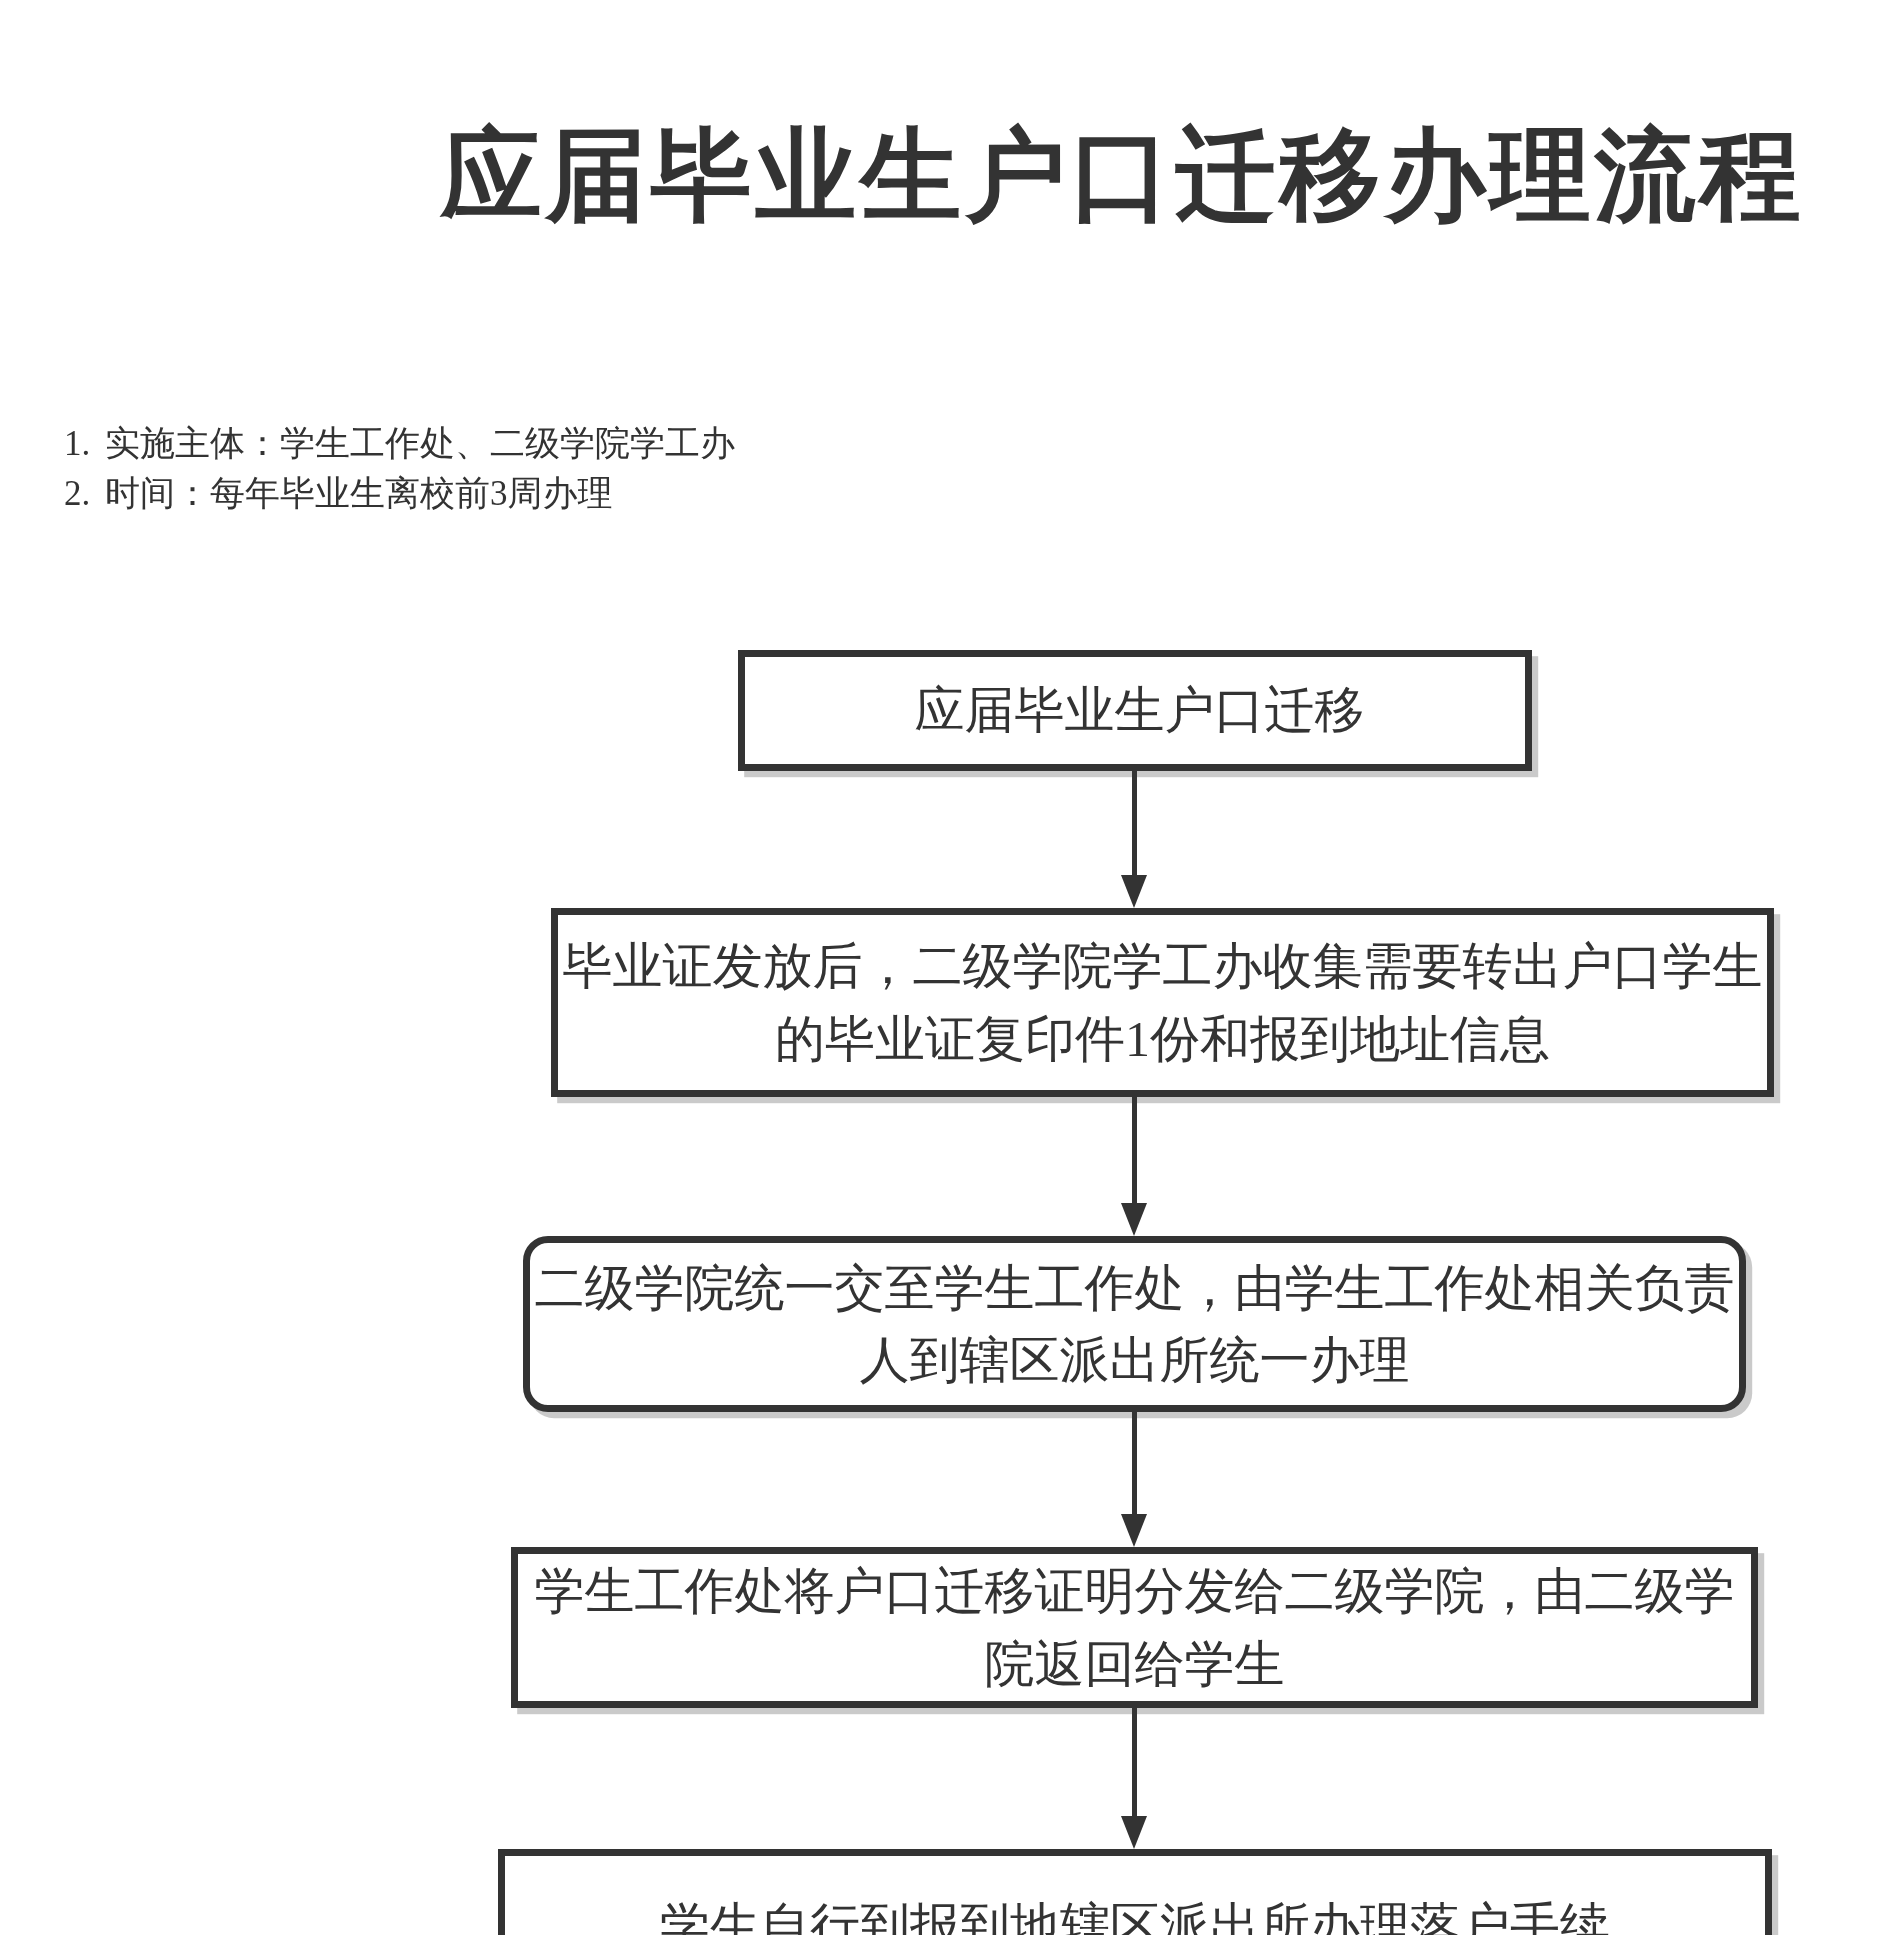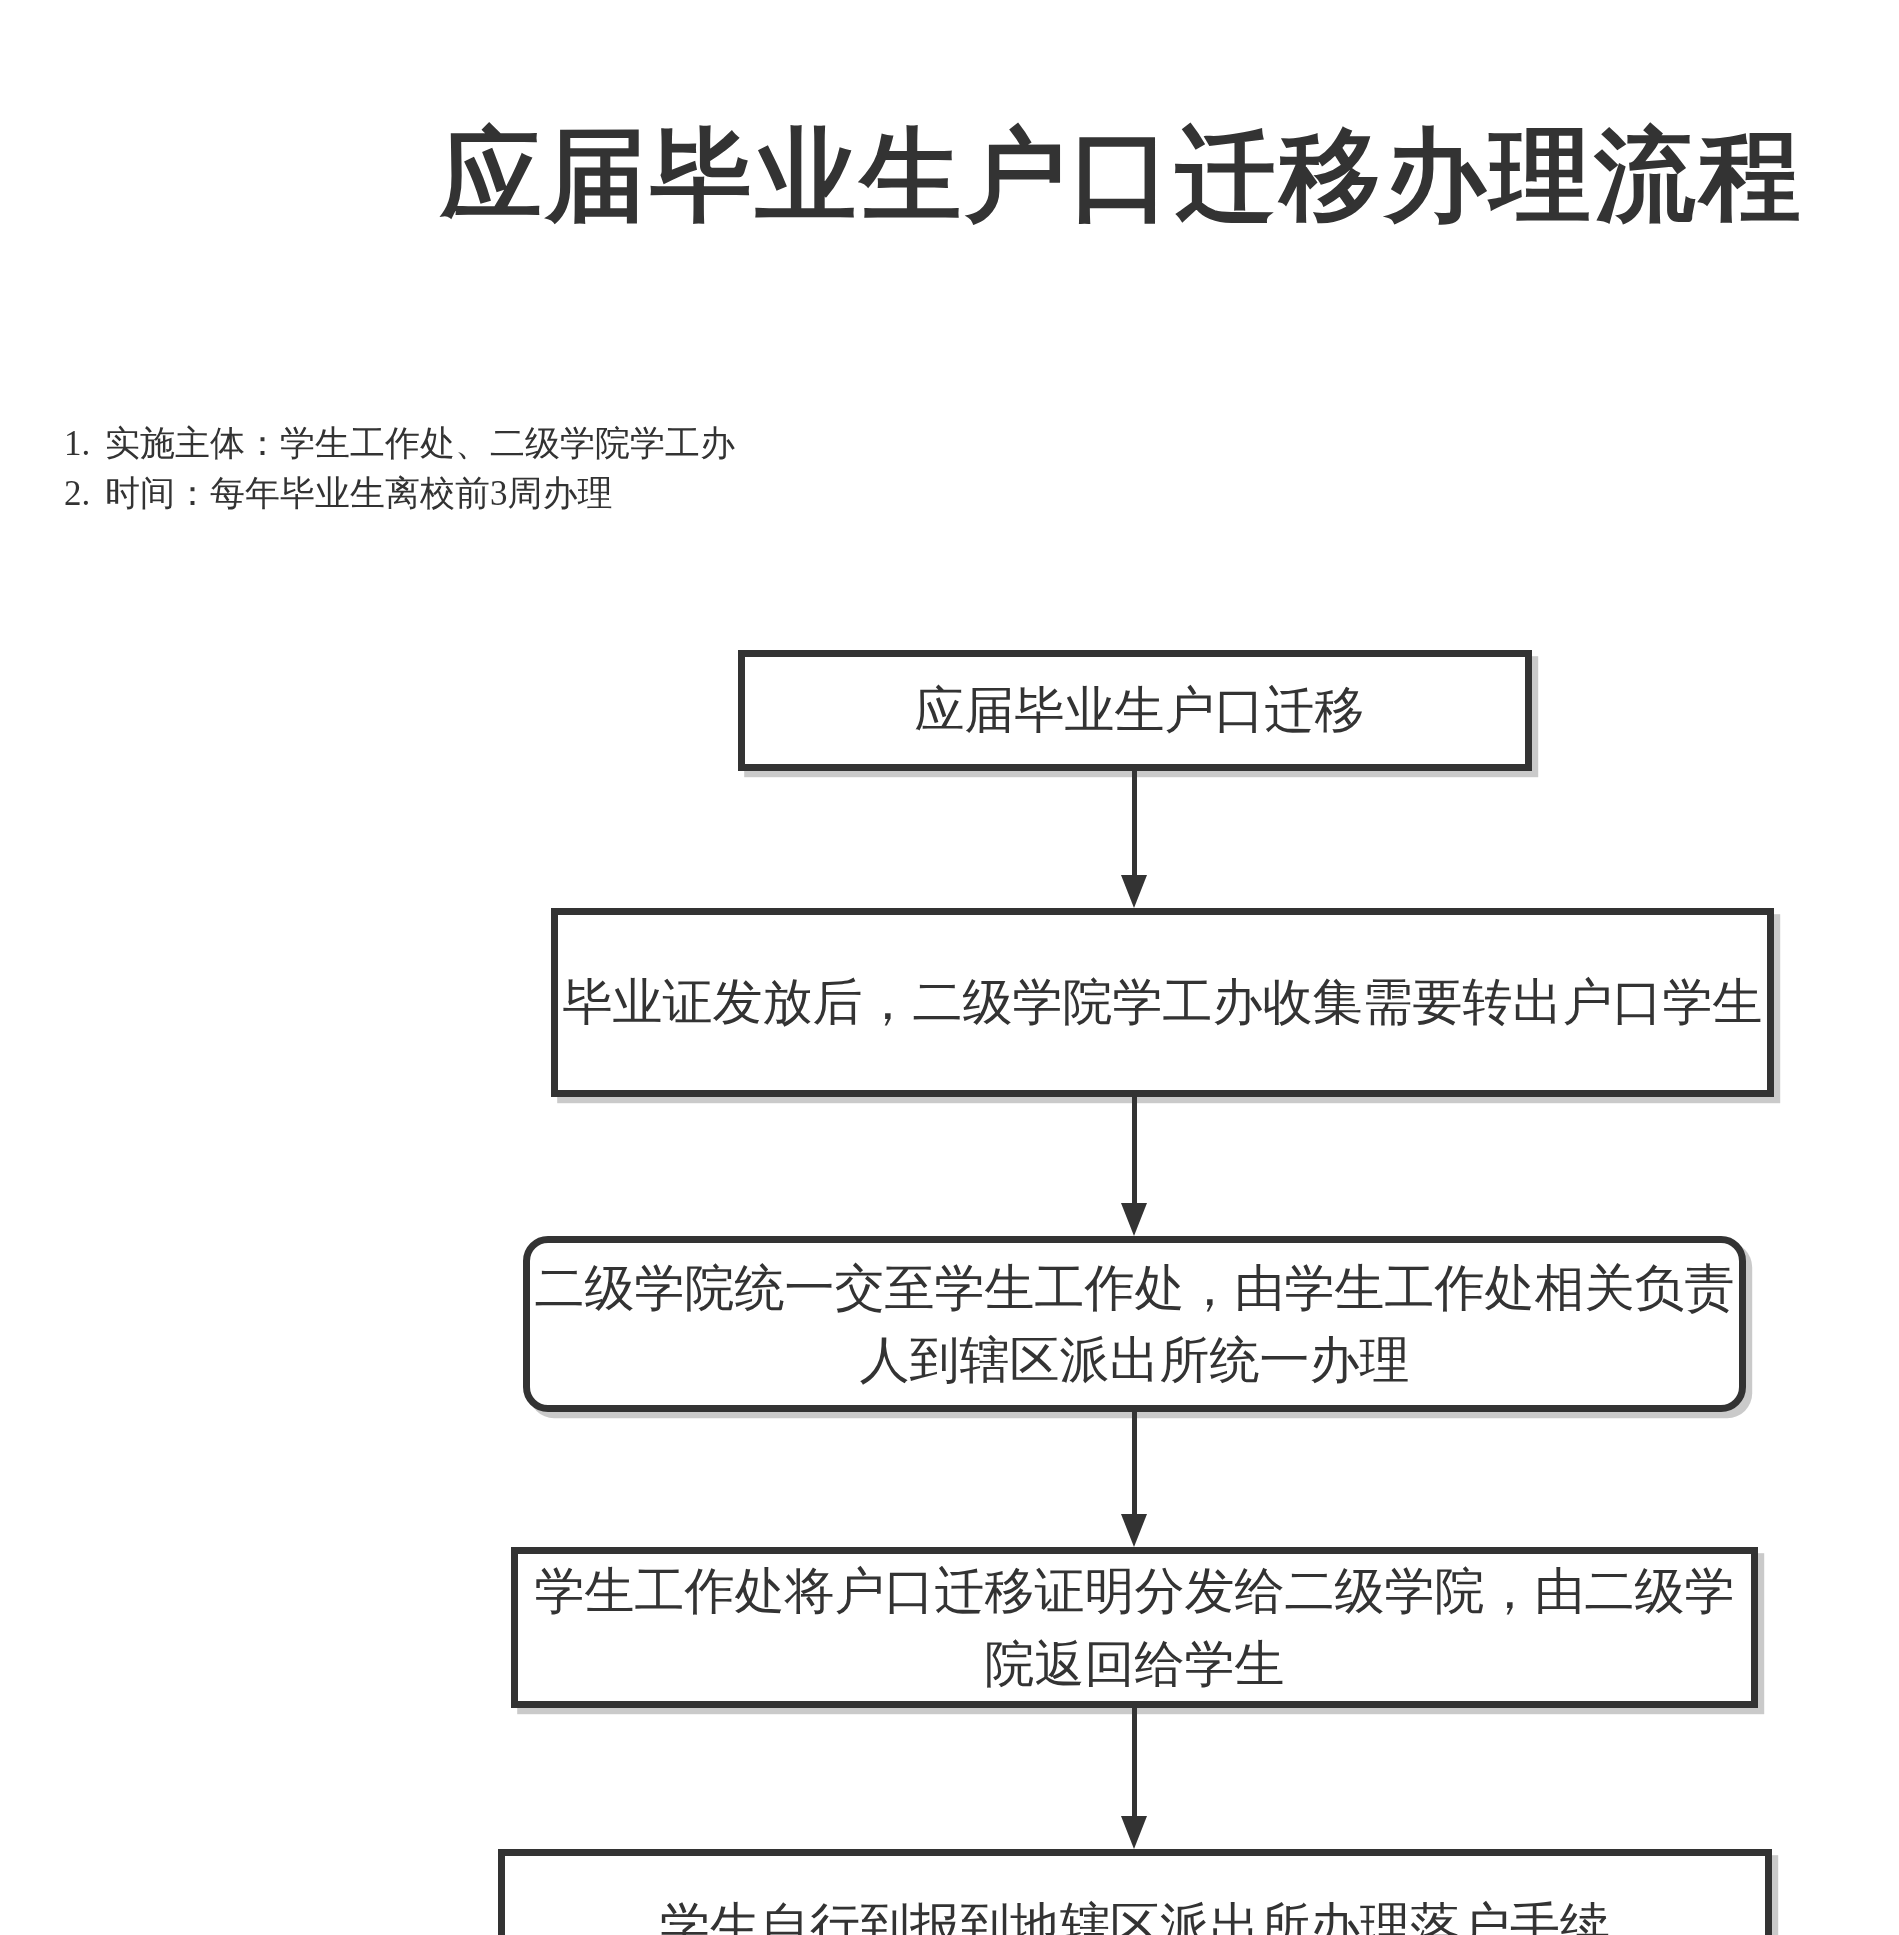--- a/index.html
+++ b/index.html
@@ -102,20 +102,21 @@
 
   <div id="node-0" class="flow-box">
     <div>应届毕业生户口迁移</div>
   </div>
 
   <div id="arrow-line-1" class="arrow-line"></div>
   <div id="arrow-head-1" class="arrow-head"></div>
 
   <div id="node-1" class="flow-box">
     <div>毕业证发放后，二级学院学工办收集需要转出户口学生</div>
+    <div>的毕业证复印件1份和报到地址信息</div>
   </div>
 
   <div id="arrow-line-2" class="arrow-line"></div>
   <div id="arrow-head-2" class="arrow-head"></div>
 
   <div id="node-2" class="flow-box">
     <div>二级学院统一交至学生工作处，由学生工作处相关负责</div>
     <div>人到辖区派出所统一办理</div>
   </div>
 

